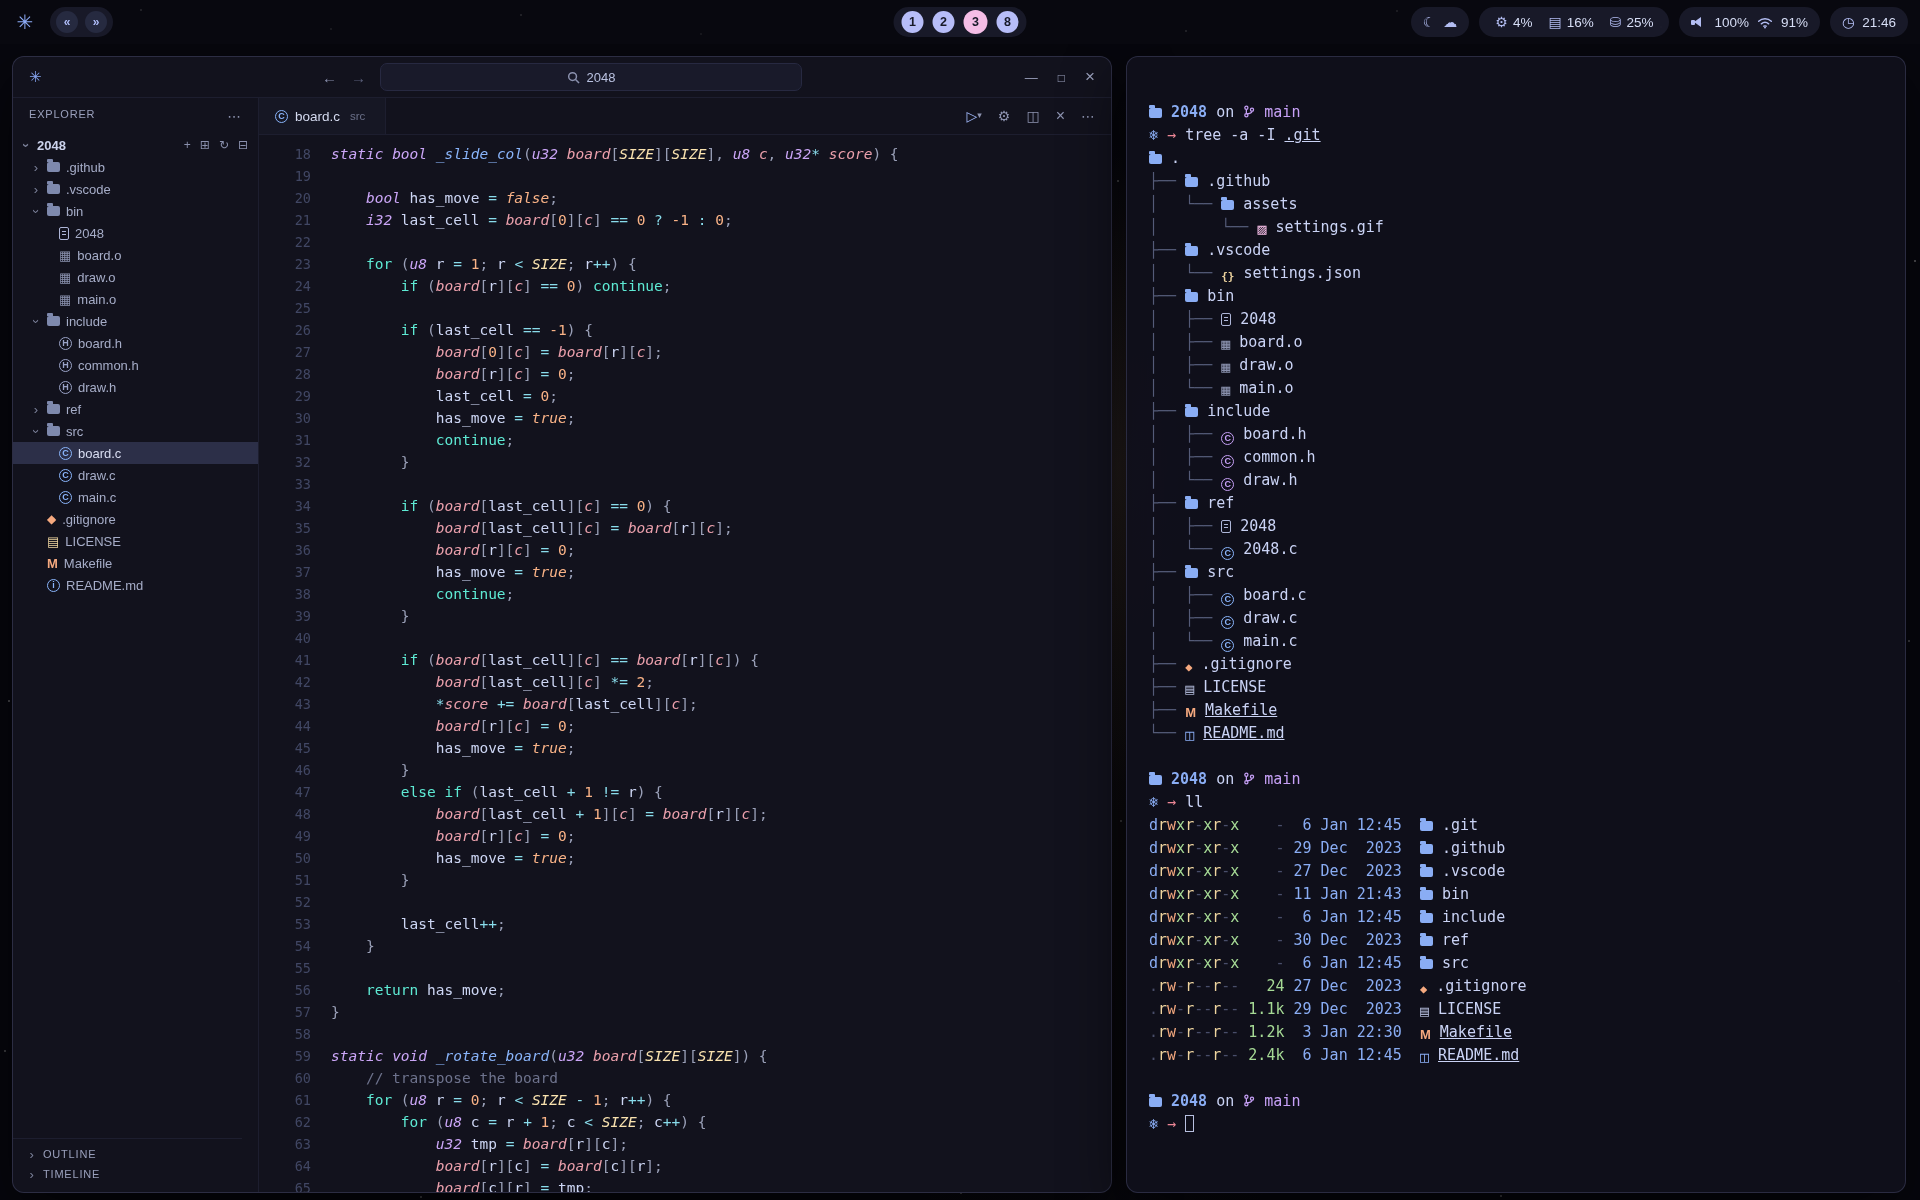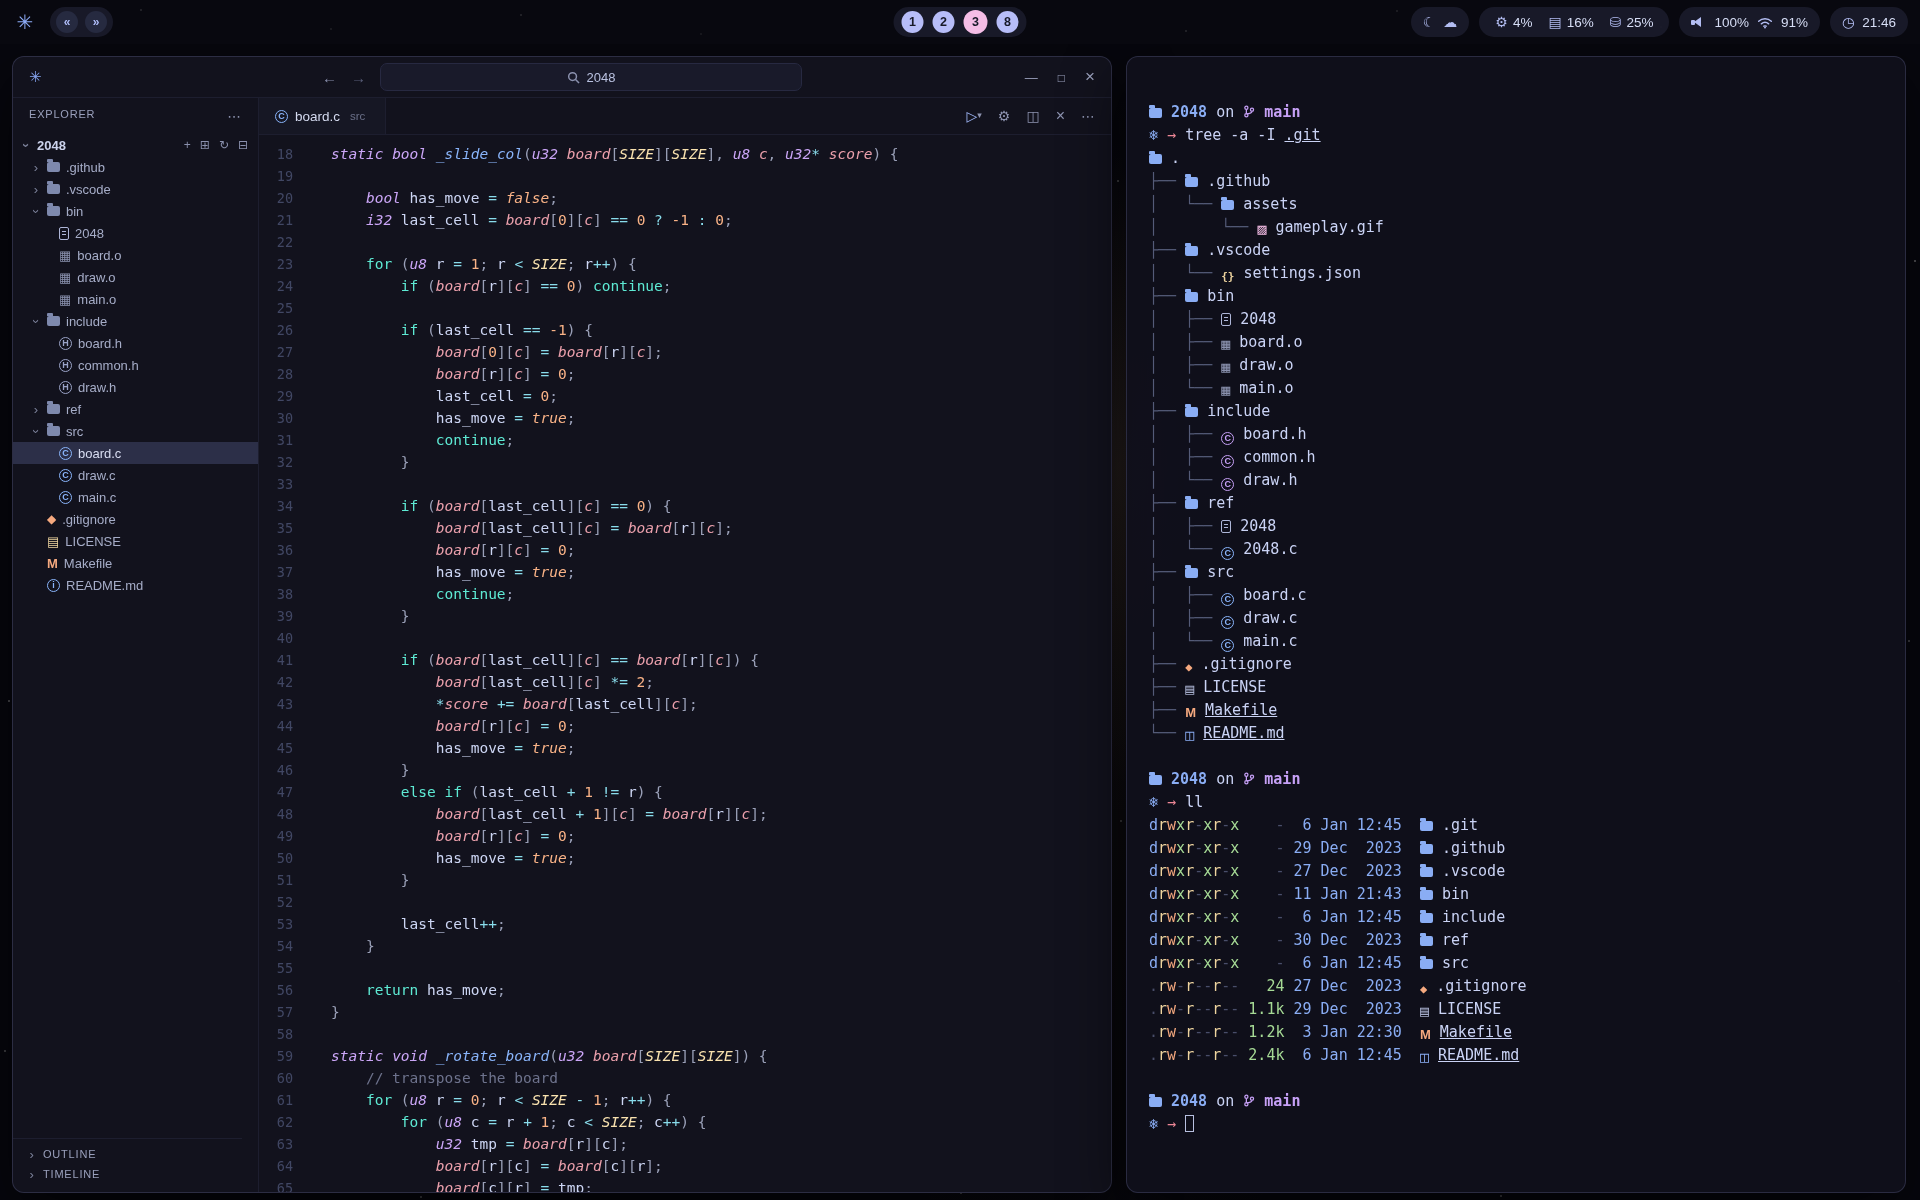--- a/index.html
+++ b/index.html
@@ -100,21 +100,21 @@
        border-right:1px solid #1d1e2f;font-size:13.5px;color:#d5dbf0;box-sizing:border-box}
   .tab-hint{color:#6b7089;font-size:11.5px;margin-left:3px}
   .tab-actions{margin-left:auto;display:flex;gap:16px;color:#8d93b0;font-size:14px;align-items:center}
   .ti-run{color:#9fb6f6}.ti-run::before{content:"▷"}.ti-run::after{content:"▾";font-size:9px;color:#8d93b0;vertical-align:3px}
   .ti-gear::before{content:"⚙"} .ti-split::before{content:"◫"} .ti-close::before{content:"×";font-size:16px}
   .ti-more::before{content:"⋯"}
 
   
   .code{flex:1;padding-top:8px;font-family:"DejaVu Sans Mono","Liberation Mono",monospace;font-size:14.5px;overflow:hidden}
   .crow{height:22px;line-height:22px;white-space:pre}
-  .gut{display:inline-block;width:52px;text-align:center;padding-right:20px;color:#414764;font-size:13.5px}
+  .gut{display:inline-block;width:52px;text-align:right;padding-right:20px;color:#414764;font-size:13.5px}
   .tk-k{color:#5eead4}
   .tk-y{color:#cba6f7;font-style:italic}
   .tk-f{color:#89b4fa;font-style:italic}
   .tk-p{color:#eba0ac;font-style:italic}
   .tk-C{color:#f9e2af;font-style:italic}
   .tk-n{color:#fab387}
   .tk-b{color:#fab387;font-style:italic}
   .tk-o{color:#89dceb}
   .tk-t{color:#cdd6f4}
   .tk-u{color:#9aa0b8}
@@ -139,21 +139,21 @@
   .g-obj{color:#8a91ae}
   .g-git{color:#f5a97f;font-size:12px}
   .g-book{color:#a5adcb}
   .g-key{color:#eed49f}
   .g-make{color:#f5a97f;font-weight:700;font-family:"Liberation Sans",sans-serif;font-size:13px}
   .g-md{color:#8aadf4}
 
   
   .tl{height:23px;line-height:23px;white-space:pre;color:#cad3f5}
   .t-dir{color:#8aadf4;font-weight:700}
-  .t-branch{color:#c6a0f6;font-weight:700}
+  .t-branch{color:#c6a0f6;font-weight:400}
   .t-branch-ico{color:#c6a0f6;display:inline-block;vertical-align:-2px}
   .t-snow{color:#8aadf4}
   .t-arrow{color:#ed8796}
   .t-cmd{color:#cad3f5}
   .und{text-decoration:underline}
   .t-pre{color:#545b78}
   .pm-d{color:#8aadf4}.pm-r{color:#eed49f}.pm-w{color:#f5a97f}.pm-x{color:#a6da95}.pm-dash{color:#494e6a}
   .t-size{color:#a6da95}.t-szdash{color:#494e6a}
   .t-date{color:#8aadf4}
   .t-name{color:#cad3f5}
@@ -434,21 +434,21 @@
             <circle cx="4.5" cy="4" r="2.1"></circle>
             <circle cx="4.5" cy="14" r="2.1"></circle>
             <circle cx="12" cy="6.5" r="2.1"></circle>
             <path d="M4.5 6.2v5.6"></path>
             <path d="M12 8.7c0 2.6-3.2 3.2-7.5 3.4"></path>
           </svg></span> <b class="t-branch">main</b></div>
       <div class="tl"><span class="t-snow">❄</span> <span class="t-arrow">→</span> <span class="t-cmd">tree -a -I </span><span class="t-cmd und">.git</span></div>
       <div class="tl"><span class="t-pre"></span><span class="ico fold"></span> <span class="t-name">.</span></div>
       <div class="tl"><span class="t-pre">├── </span><span class="ico fold"></span> <span class="t-name">.github</span></div>
       <div class="tl"><span class="t-pre">│   └── </span><span class="ico fold"></span> <span class="t-name">assets</span></div>
-      <div class="tl"><span class="t-pre">│       └── </span><span class="ico g-gif">▨</span> <span class="t-name">gameplay.gif</span></div>
+      <div class="tl"><span class="t-pre">│       └── </span><span class="ico g-gif">▨</span> <span class="t-name">settings.gif</span></div>
       <div class="tl"><span class="t-pre">├── </span><span class="ico fold"></span> <span class="t-name">.vscode</span></div>
       <div class="tl"><span class="t-pre">│   └── </span><span class="ico g-json">{}</span> <span class="t-name">settings.json</span></div>
       <div class="tl"><span class="t-pre">├── </span><span class="ico fold"></span> <span class="t-name">bin</span></div>
       <div class="tl"><span class="t-pre">│   ├── </span><span class="ico fdoc"></span> <span class="t-name">2048</span></div>
       <div class="tl"><span class="t-pre">│   ├── </span><span class="ico g-obj">▦</span> <span class="t-name">board.o</span></div>
       <div class="tl"><span class="t-pre">│   ├── </span><span class="ico g-obj">▦</span> <span class="t-name">draw.o</span></div>
       <div class="tl"><span class="t-pre">│   └── </span><span class="ico g-obj">▦</span> <span class="t-name">main.o</span></div>
       <div class="tl"><span class="t-pre">├── </span><span class="ico fold"></span> <span class="t-name">include</span></div>
       <div class="tl"><span class="t-pre">│   ├── </span><span class="ico cl cl-h"></span> <span class="t-name">board.h</span></div>
       <div class="tl"><span class="t-pre">│   ├── </span><span class="ico cl cl-h"></span> <span class="t-name">common.h</span></div>

